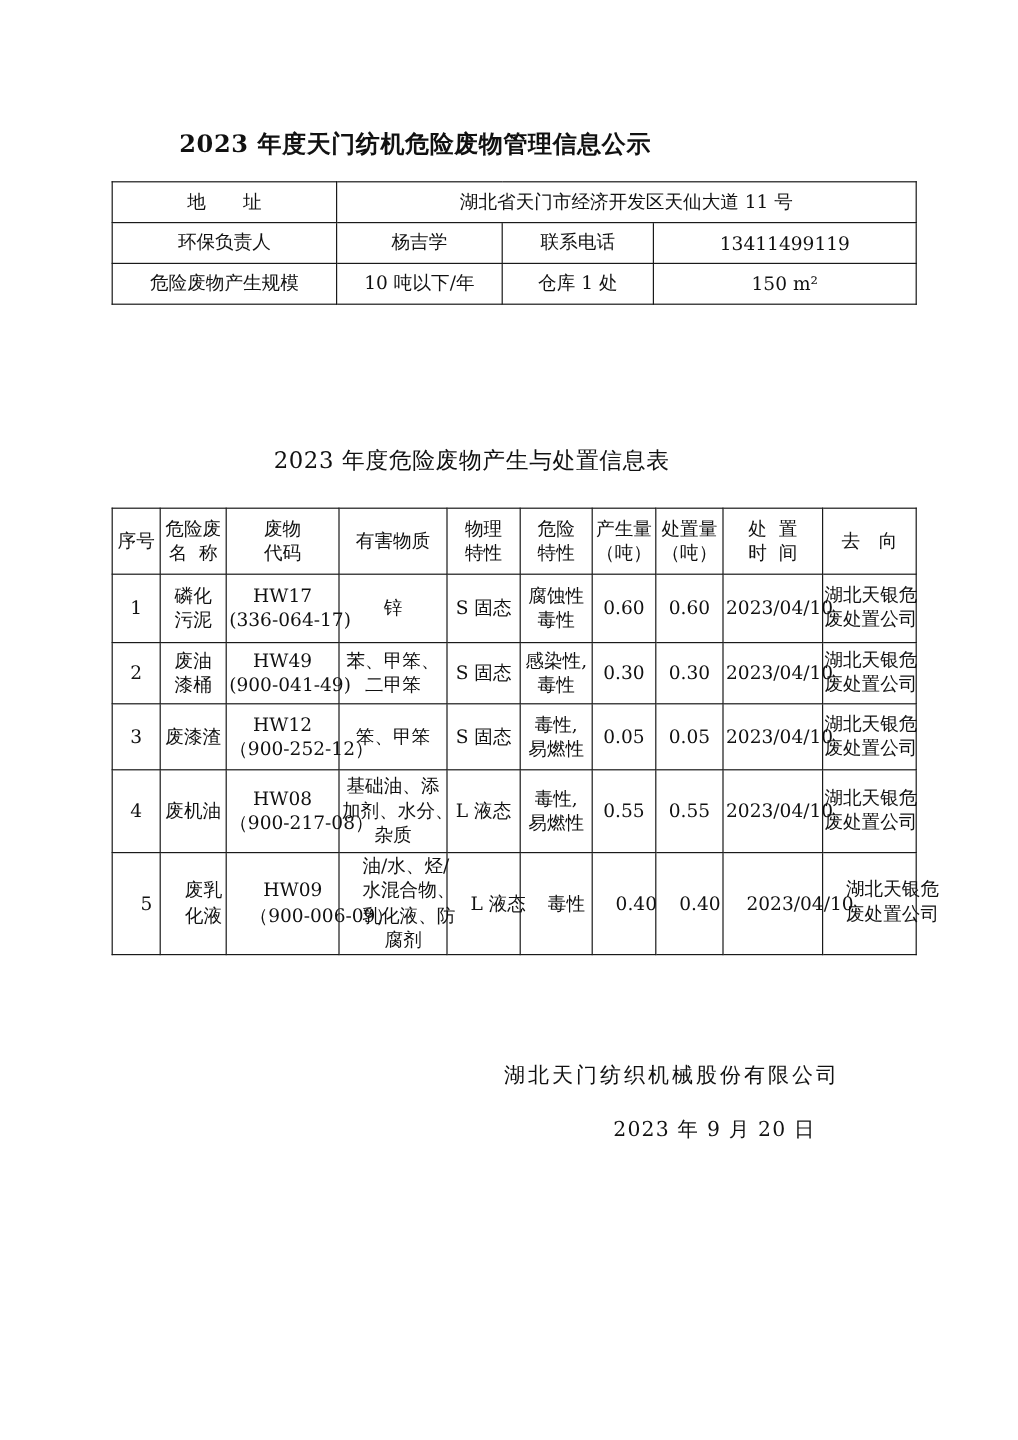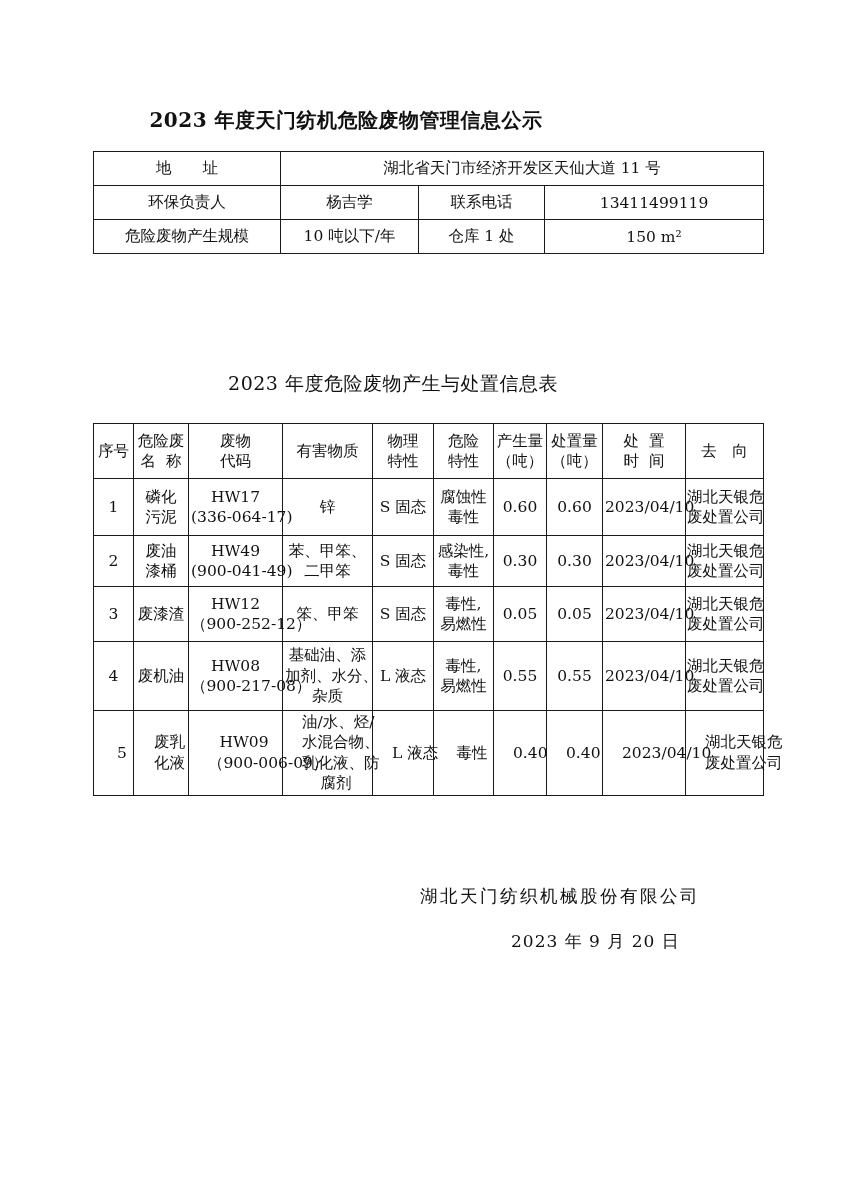--- a/index.html
+++ b/index.html
@@ -15,21 +15,21 @@
   .t1 td { height:31px; }
   .t2 { top:423px; width:670px; }
   .t2 td, .t2 th { white-space:pre; line-height:1.32; overflow:visible; }
   .t2 tr.hdr   > * { height:52px; }
   .t2 tr.r1 td { height:54px; }
   .t2 tr.r2 td { height:48px; }
   .t2 tr.r3 td { height:52px; }
   .t2 tr.r4 td { height:66px; }
   .t2 tr.r5 td { height:80px;padding-left:19px; }
   .t2 tr.tot td { height:43px; }
-  .t2 .dest { text-align:left; padding-left:1px; }
+  .t2 .dest { text-align:left; padding-left:1px;font-family:Liberation Mono, monospace; }
   .t2 .total-label { text-align:left; padding-left:1px; letter-spacing:1px; }
   .footer-company { position:absolute; top:884px; left:420px; font-size:17.5px; letter-spacing:2.5px; }
   .footer-date { position:absolute; top:930px; left:511px; font-size:17px; letter-spacing:1px; }
 </style>
 </head>
 <body>
 
 <div class="title1">2023 年度天门纺机危险废物管理信息公示</div>
 
 <table class="t1">

